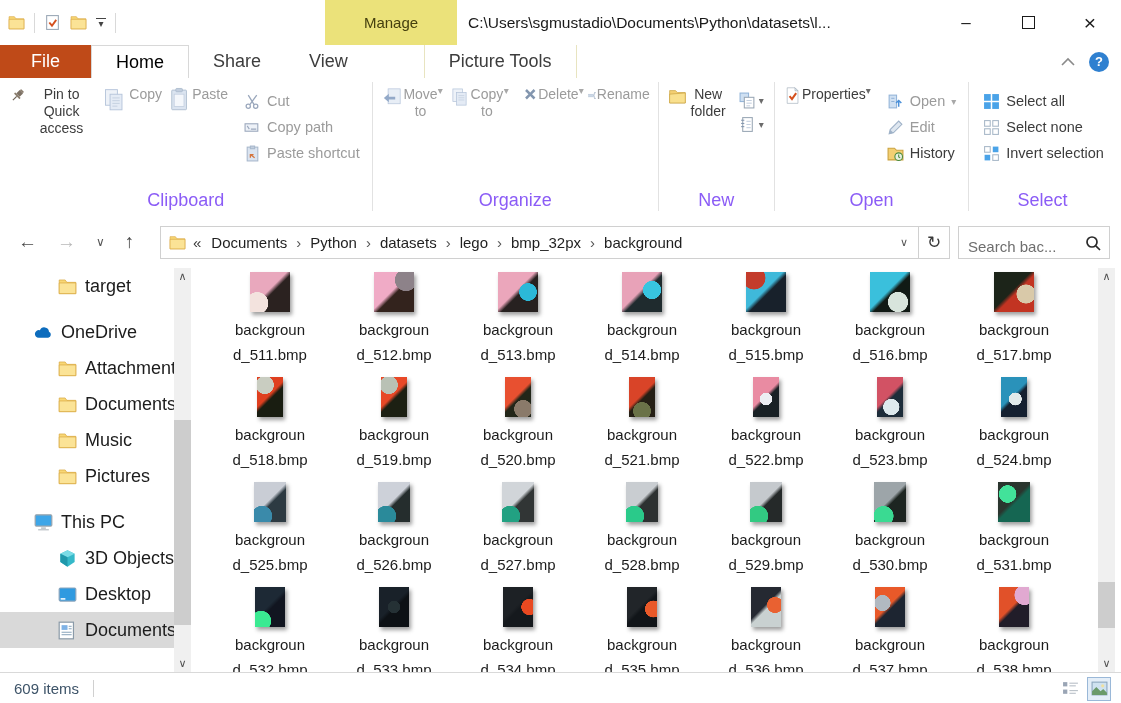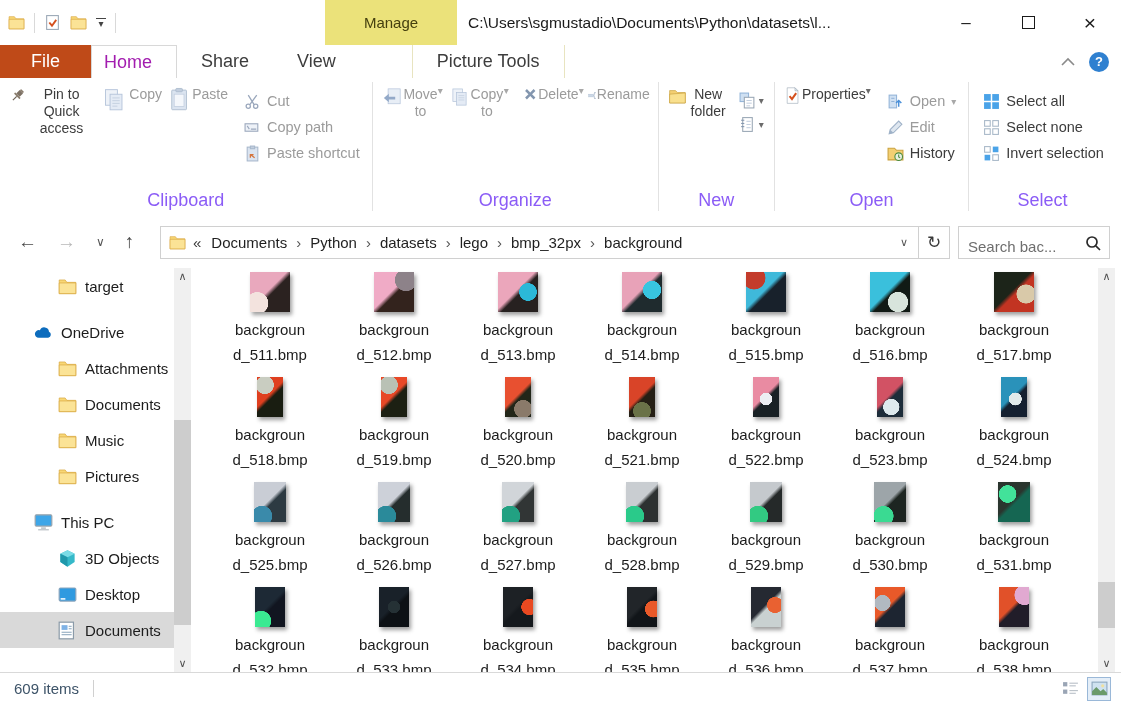--- a/index.html
+++ b/index.html
@@ -22,21 +22,21 @@
   .win-btn{width:62px;height:45px;display:flex;align-items:center;justify-content:center;
     font-size:17px;color:#1a1a1a;cursor:default;}
   .win-btn .maxbox{width:11px;height:11px;border:1.2px solid #1a1a1a;display:block;}
   .win-btn.close{font-size:21px;}
 
   
   .tabrow{position:absolute;left:0;top:45px;width:1121px;height:33px;background:#fff;
     border-bottom:1px solid #d8d8d8;display:flex;align-items:stretch;}
   .tab{padding:0 24px;display:flex;align-items:center;font-size:18px;color:#3d3d3d;cursor:default;}
   .tab.file{background:#bf4a18;color:#fff;padding:0 31px;}
-  .tab.active{background:#fff;border:1px solid #d8d8d8;border-bottom:none;margin-bottom:-1px;color:#a21caf;padding-left:12px;}
+  .tab.active{background:#fff;border:1px solid #d8d8d8;border-bottom:none;margin-bottom:-1px;color:#000000;}
   .tab.contextual{margin-left:52px;border-left:1px solid #e8e4c0;border-right:1px solid #e8e4c0;}
   .tabrow-right{position:absolute;right:12px;top:45px;height:33px;display:flex;align-items:center;gap:14px;}
   .collapse-chev{width:14px;height:10px;display:inline-flex;}
   .help-btn{width:20px;height:20px;border-radius:50%;background:#2f80d0;color:#fff;font-size:13px;
     display:flex;align-items:center;justify-content:center;font-weight:bold;cursor:default;}
 
   
   .ribbon{position:absolute;left:0;top:78px;width:1121px;height:137px;background:#fff;
     border-bottom:1px solid #d5d5d5;display:flex;align-items:stretch;}
   .rgroup{display:flex;flex-direction:column;padding:4px 6px 0;}
@@ -79,21 +79,21 @@
     display:flex;align-items:center;background:#fff;}
   .searchbox input{border:none;outline:none;flex:1;min-width:0;font-size:15px;color:#2a2a2a;padding:0 2px 0 9px;
     font-family:"Liberation Sans","DejaVu Sans",sans-serif;margin-top:8px;}
   .searchbox input::placeholder{color:#6e6e6e;opacity:1;}
   .search-glyph{width:18px;height:18px;margin-right:7px;flex:0 0 18px;}
 
   
   .main{position:absolute;left:0;top:268px;width:1121px;height:404px;background:#fff;}
   .sidebar{position:absolute;left:0;top:0;width:192px;height:404px;overflow:hidden;}
   .side-list{position:absolute;left:0;top:0;width:174px;}
-  .side-item{height:36px;display:flex;align-items:center;gap:8px;font-size:15px;cursor:default;}
+  .side-item{height:36px;display:flex;align-items:center;gap:8px;font-size:18px;cursor:default;}
   .side-item.gap{margin-top:10px;}
   .side-item.indent1{padding-left:34px;}
   .side-item.indent2{padding-left:58px;}
   .side-item.selected{background:#d9d9d9;}
   .side-icon{width:19px;height:19px;flex:0 0 19px;display:inline-flex;}
   .side-label{white-space:nowrap;color:#1c1c1c;}
   .scrollbar{position:absolute;width:17px;background:#f0f0f0;display:flex;flex-direction:column;align-items:center;}
   .sb-arrow{height:17px;width:17px;display:flex;align-items:center;justify-content:center;
     font-size:11px;color:#505050;cursor:default;}
   .sb-track{flex:1;width:17px;position:relative;}

